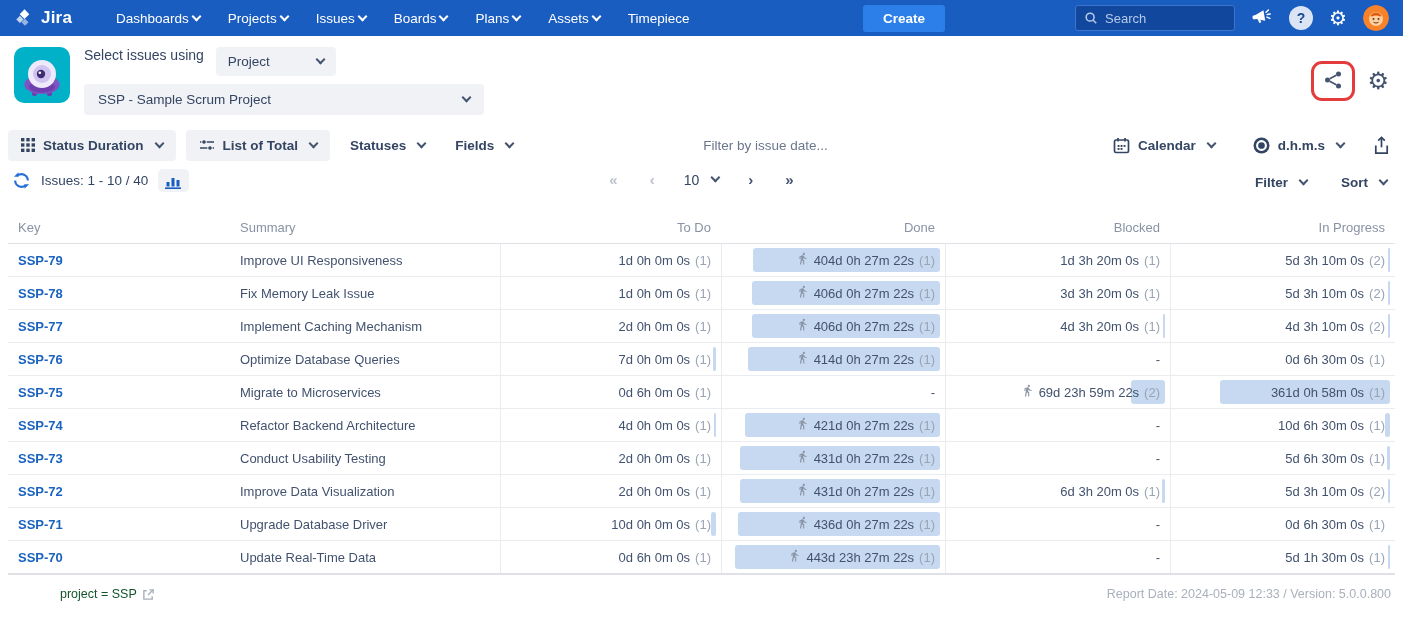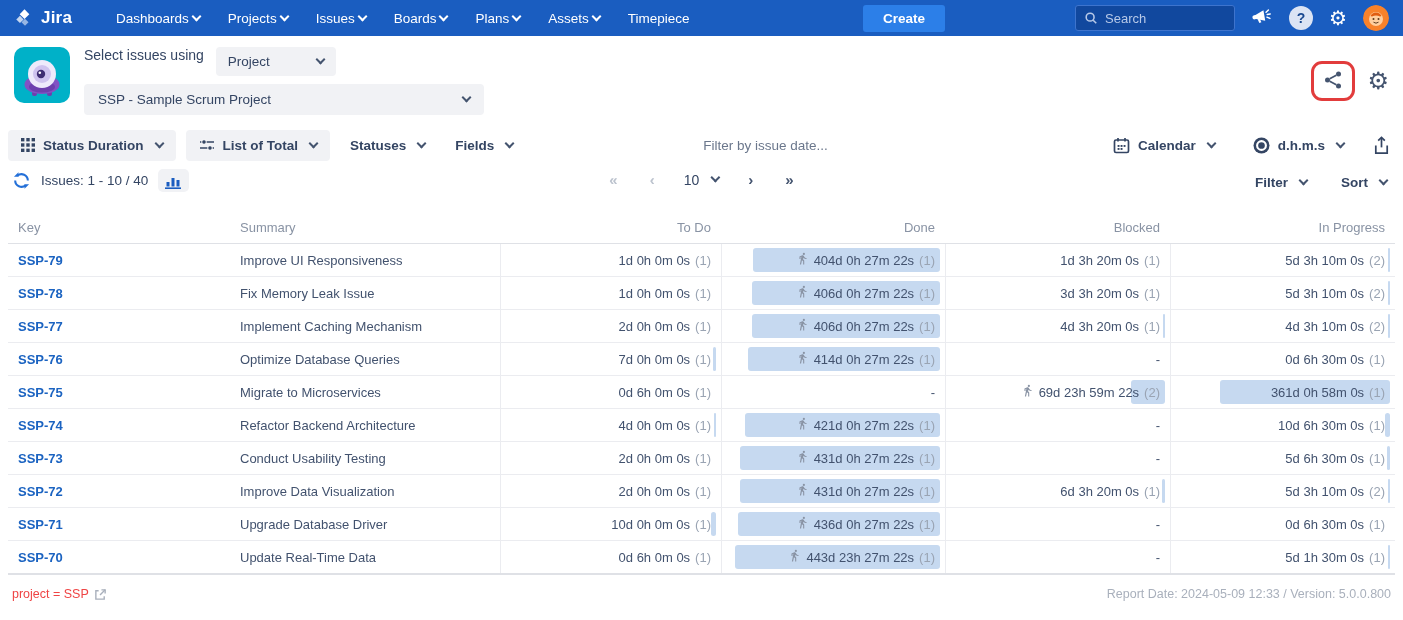--- a/index.html
+++ b/index.html
@@ -73,21 +73,21 @@
   .key-link { color:var(--link,#1b63c1); font-weight:700; font-size:13px; text-decoration:none; cursor:pointer; }
   .summary-text { color:#42526e; }
   .dur-bar { position:absolute; right:5px; top:4px; bottom:4px; background:var(--bar,#c6d9f0); border-radius:3px; }
   .cell-content { position:relative; display:flex; align-items:flex-start; gap:5px; }
   .dur-text { color:#42526e; white-space:nowrap; }
   .dur-count { color:#9aa4b3; white-space:nowrap; }
   .dash { color:#42526e; position:relative; }
 
   
   .report-footer { display:flex; justify-content:space-between; align-items:center; padding:12px 12px 0; }
-  .footer-left { display:flex; align-items:center; gap:5px; color:#ef4444; font-size:12.5px; cursor:pointer; }
+  .footer-left { display:flex; align-items:center; gap:5px; color:#14532d; font-size:12.5px; cursor:pointer;margin-left:48px; }
   .footer-right { color:#a9b0bc; font-size:12.5px; }
 
   
   .chev { display:inline-block; width:7px; height:7px; border-right:2px solid #44546f; border-bottom:2px solid #44546f;
     transform:rotate(45deg); margin-left:4px; margin-top:-4px; }
   .icon { display:inline-flex; align-items:center; }
 </style>
 </head>
 <body>
 

